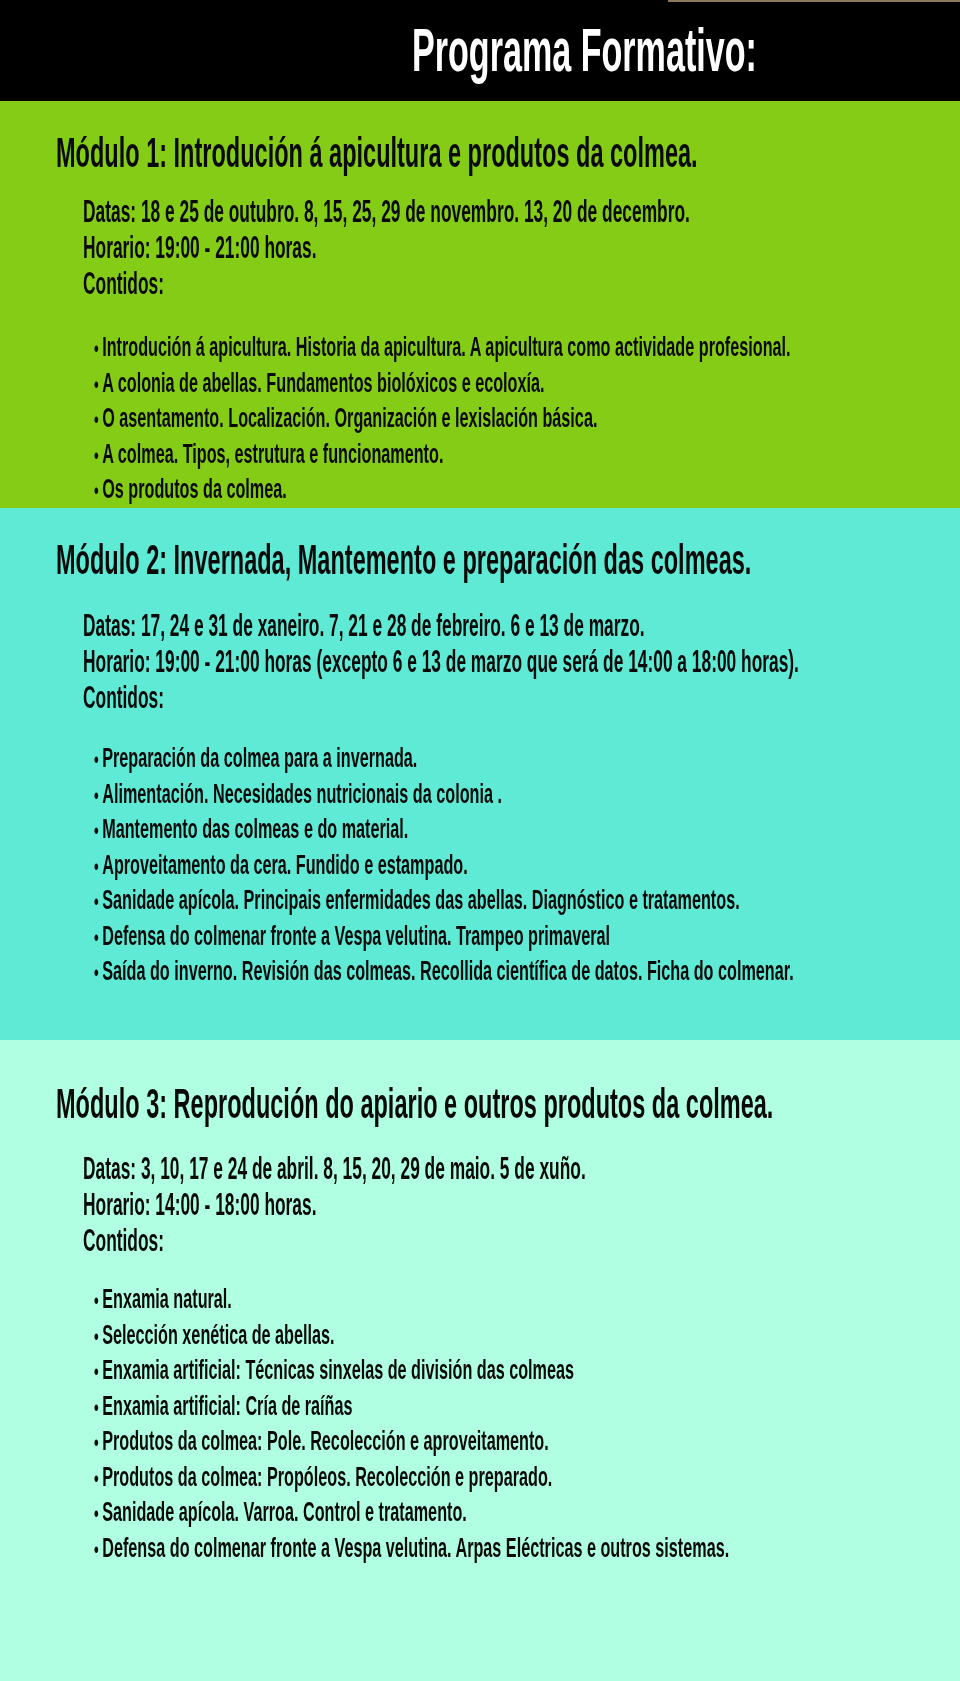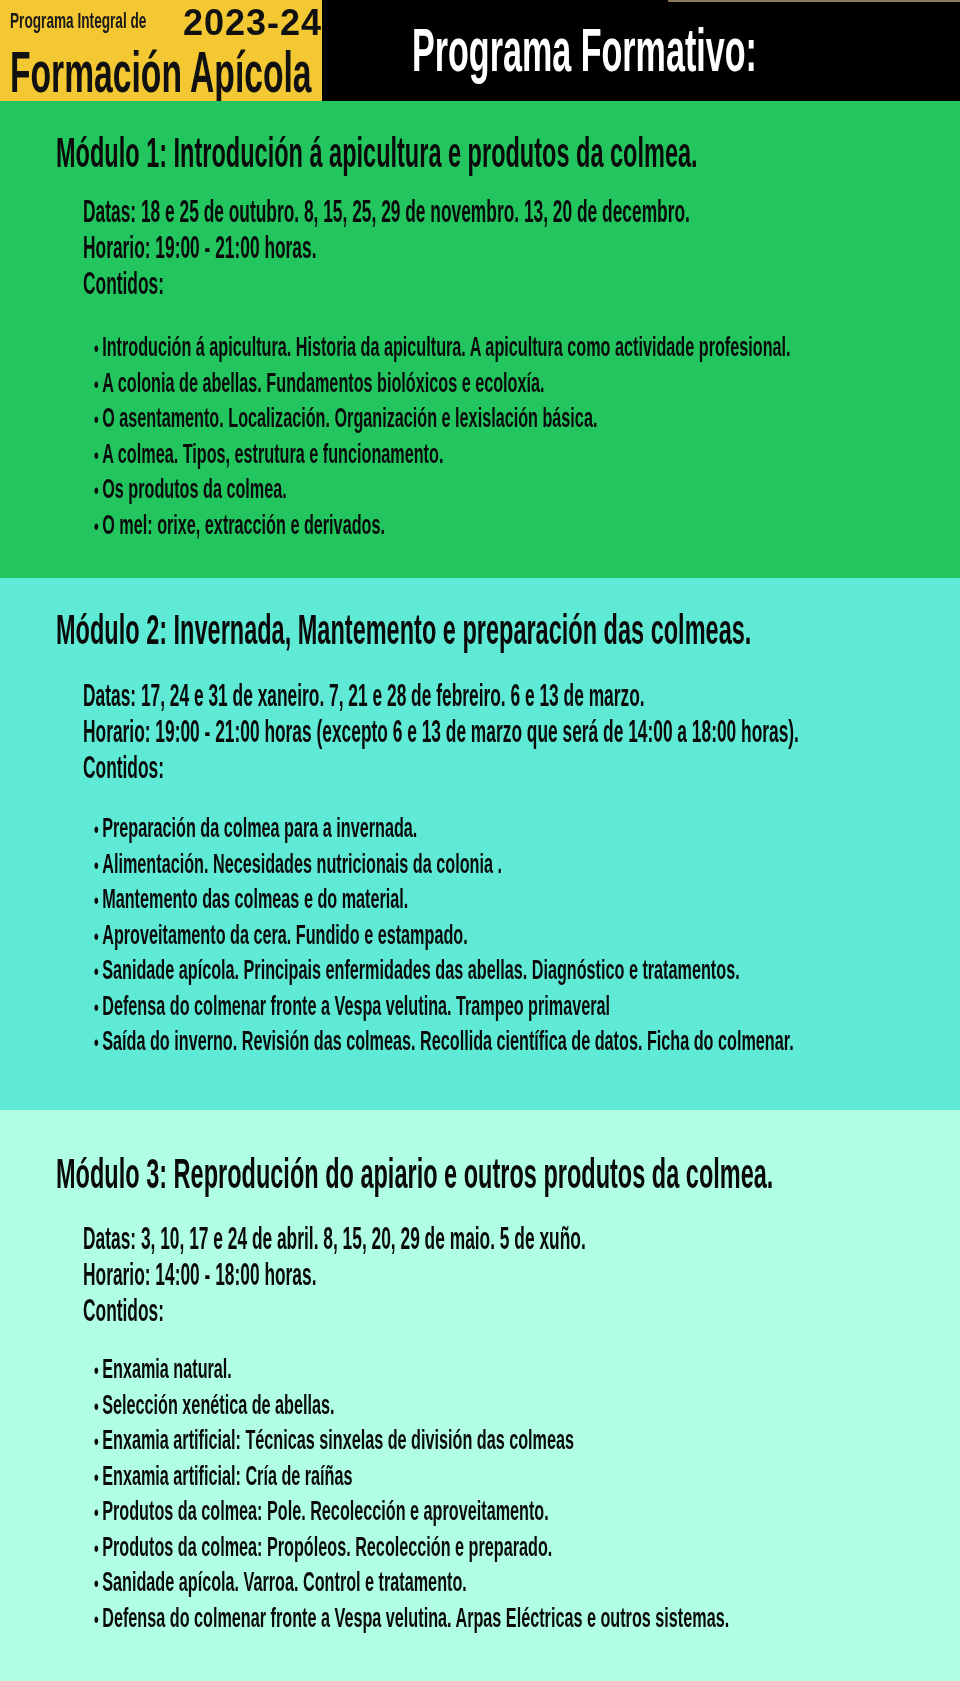--- a/index.html
+++ b/index.html
@@ -9,40 +9,35 @@
 
   .header { position: relative; height: 101px; background: #000; }
   .brand { position: absolute; left: 0; top: 0; width: 322px; height: 101px; background: #f3c833; }
   .brand .prog { position: absolute; left: 10px; top: 8px; font-size: 22px; font-weight: bold; transform: scaleX(0.62); color: #1a1a1a; }
   .brand .year { position: absolute; left: 183px; top: 2px; font-size: 36px; font-weight: bold; letter-spacing: 1px; color: #111; }
   .brand .title { position: absolute; left: 10px; top: 38px; font-size: 58px; font-weight: bold; transform: scaleX(0.58); color: #111; }
   .header .topline { position: absolute; left: 668px; top: 0; right: 0; height: 2px; background: #8a7a5a; }
   .header .right-title { position: absolute; left: 412px; top: 14px; font-size: 62px; font-weight: bold; color: #fff; transform: scaleX(0.55); }
 
   .module { position: relative; width: 960px; }
-  .m1 { background: #22c55e; height: 477px; }
+  .m1 { background: #84cc16; height: 407px; }
   .m2 { background: #5eead4; height: 532px; }
   .m3 { background: #b0ffe3; height: 597px; }
 
   .mod-title { position: absolute; left: 56px; font-size: 42px; font-weight: bold; transform: scaleX(0.56); }
   .meta { position: absolute; left: 83px; font-size: 31px; font-weight: bold; transform: scaleX(0.56); line-height: 34px; }
   .list { position: absolute; left: 94px; list-style: none; }
   .list li { height: 35.5px; font-size: 27px; font-weight: bold; line-height: 35px; white-space: nowrap; }
   .list li .cond { transform: scaleX(0.6); }
   .list li .bullet { font-size: 22px; margin-right: 6px; }
 </style>
 </head>
 <body>
 
 <div class="header">
-  <div class="brand">
-    <span class="cond prog">Programa Integral de</span>
-    <span class="cond year">2023-24</span>
-    <span class="cond title">Formación Apícola</span>
-  </div>
   <div class="topline"></div>
   <span class="cond right-title">Programa Formativo:</span>
 </div>
 
 <section class="module m1">
   <span class="cond mod-title" style="top:28px">Módulo 1: Introdución á apicultura e produtos da colmea.</span>
   <span class="cond meta" style="top:94px">Datas: 18 e 25 de outubro. 8, 15, 25, 29 de novembro. 13, 20 de decembro.</span>
   <span class="cond meta" style="top:130px">Horario: 19:00 - 21:00 horas.</span>
   <span class="cond meta" style="top:166px">Contidos:</span>
   <ul class="list" style="top:229px">

